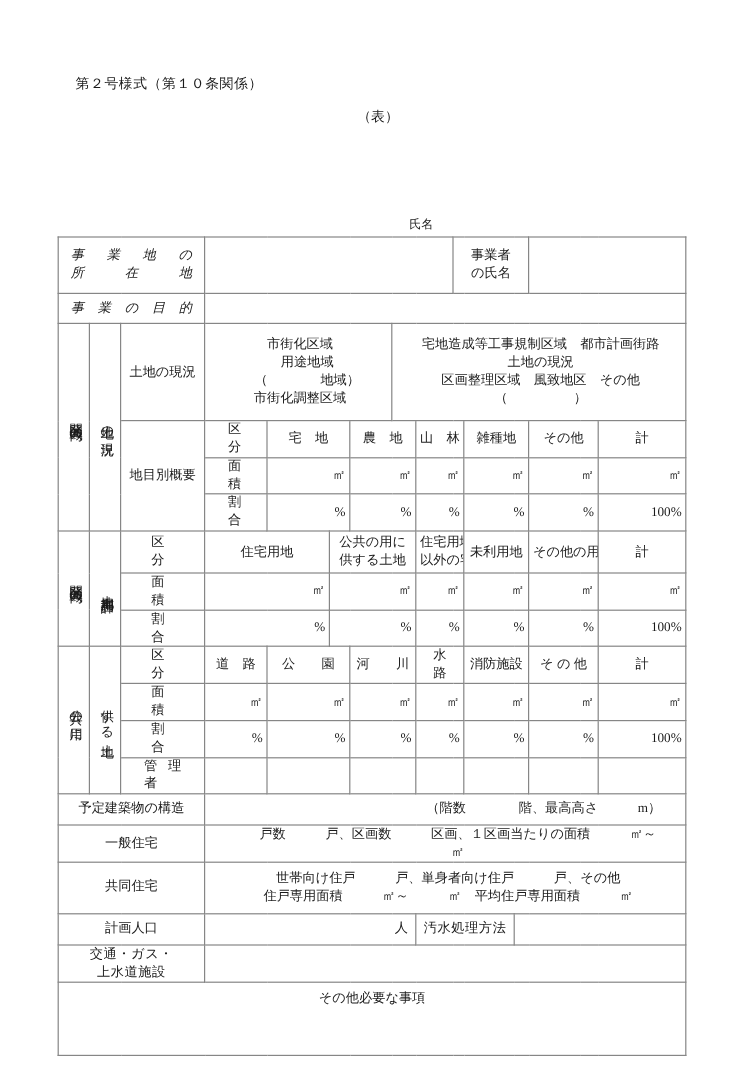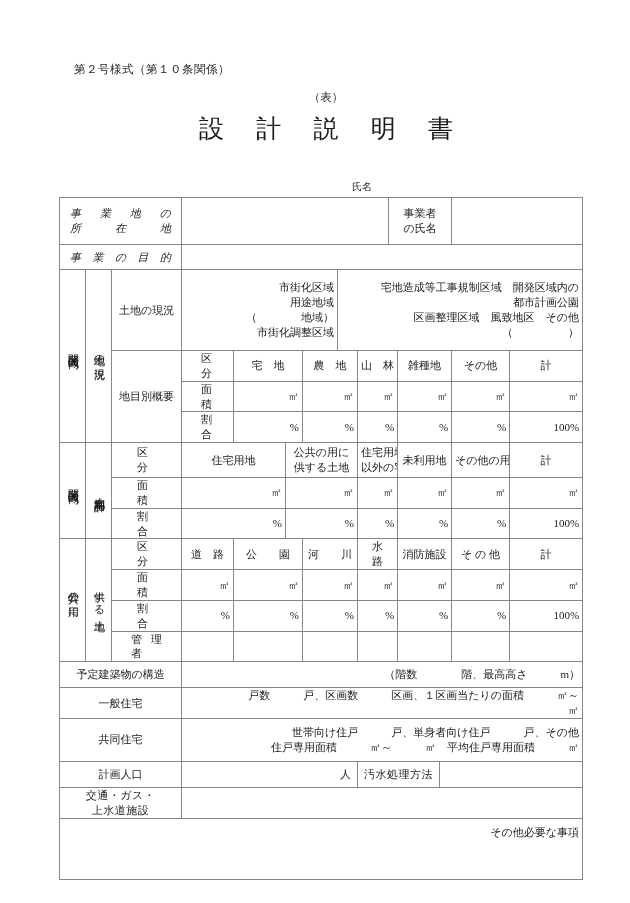--- a/index.html
+++ b/index.html
@@ -11,21 +11,21 @@
     width: 630px;
     height: 903px;
     font-family: "Liberation Serif", "DejaVu Serif", serif;
     color: #1a1a1a;
     position: relative;
     overflow: hidden;
   }
   .page {
     position: absolute;
     left: 0; top: 0;
-    width: 516px; height: 903px; margin-left: 11px;
+    width: 516px; height: 903px;
   }
 
   
   .form-no {
     position: absolute;
     left: 63px; top: 62px;
     font-size: 11.5px;
     letter-spacing: 0.5px;
     white-space: nowrap;
   }
@@ -76,21 +76,21 @@
     border: 1px solid #868686;
     font-size: 11px;
     padding: 0 3px;
     vertical-align: middle;
     line-height: 1.35;
     word-break: keep-all;
     overflow: hidden;
   }
   .ctr { text-align: center; }
   .rgt { text-align: right; }
-  .lft { text-align: right; }
+  .lft { text-align: center; }
 
   
   .spread {
     display: block;
     text-align: justify;
     text-align-last: justify;
     padding: 0 7px;
     font-style: italic;
   }
   .spread2 {
@@ -127,21 +127,20 @@
   .line2 { display:block; }
   .indent1 { padding-left: 12px; }
 </style>
 </head>
 <body>
 
 <div class="page">
 
   <div class="form-no">第２号様式（第１０条関係）</div>
   <div class="omote">（表）</div>
-  <div class="doc-title">設 計 説 明 書</div>
   <div class="designer-name">
     <span>氏名</span>
   </div>
 
   <table class="form">
     <colgroup>
       <col style="width:26px">
       <col style="width:26px">
       <col style="width:70px">
       <col style="width:52px">
@@ -189,21 +188,21 @@
       <td class="ctr" style="height:80px">
         <span>土地の現況</span>
       </td>
       <td colspan="4" class="lft" style="padding-left:6px">
         <span class="line2">市街化区域</span>
         <span class="line2 indent1">用途地域</span>
         <span class="line2 indent1">（　　　　地域）</span>
         <span class="line2">市街化調整区域</span>
       </td>
       <td colspan="8" class="lft" style="padding-left:6px">
-        <span class="line2">宅地造成等工事規制区域　開発区域内の　都市計画公園</span>
+        <span class="line2">宅地造成等工事規制区域　都市計画街路　土地の現況</span>
         <span class="line2">区画整理区域　風致地区　その他（　　　　　）</span>
       </td>
     </tr>
 
     <tr>
       <td rowspan="3" class="ctr">
         <span>地目別概要</span>
       </td>
       <td class="ctr" style="height:24px">
         <span class="spread2">区　分</span>
@@ -349,21 +348,21 @@
       <td colspan="2"></td>
       <td colspan="2"></td>
       <td colspan="2"></td>
       <td colspan="2"></td>
       <td colspan="2"></td>
       <td></td>
     </tr>
 
     <tr>
       <td colspan="3" class="ctr" style="height:25px">予定建築物の構造</td>
-      <td colspan="12" class="rgt" style="padding-right:2px">（階数　　　　階、最高高さ　　　m）</td>
+      <td colspan="12" class="rgt" style="padding-right:20px">（階数　　　　階、最高高さ　　　m）</td>
     </tr>
 
     <tr>
       <td colspan="3" class="ctr" style="height:25px">一般住宅</td>
       <td colspan="12" class="lft" style="padding-left:24px">戸数　　　戸、区画数　　　区画、１区画当たりの面積　　　㎡～　　　㎡</td>
     </tr>
 
     <tr>
       <td colspan="3" class="ctr" style="height:42px">共同住宅</td>
       <td colspan="12" class="lft" style="padding-left:8px">

